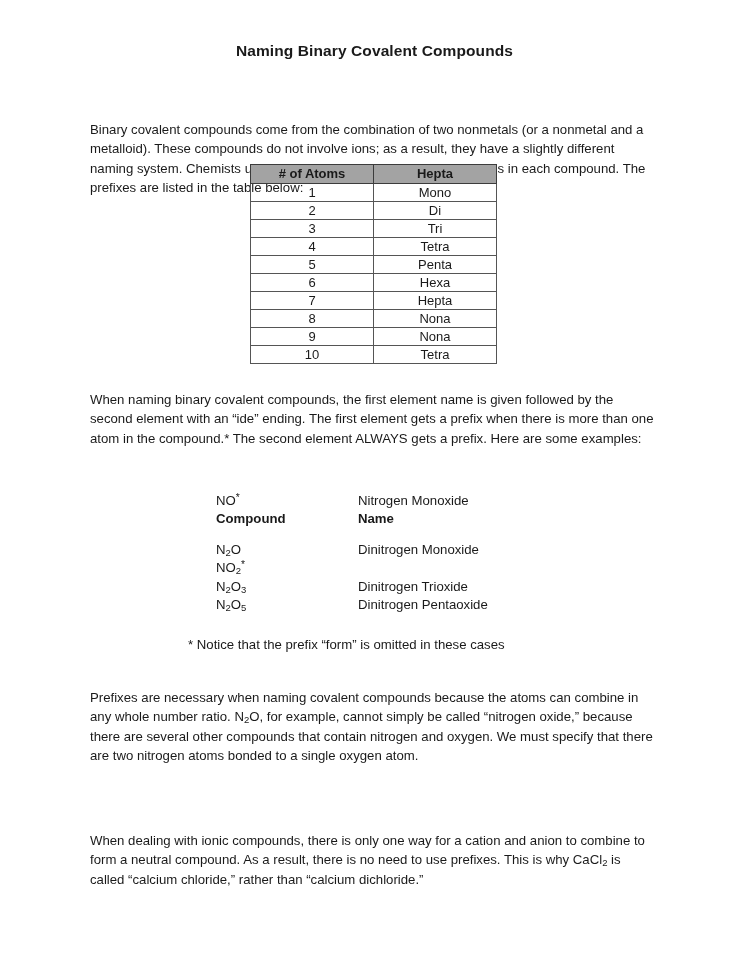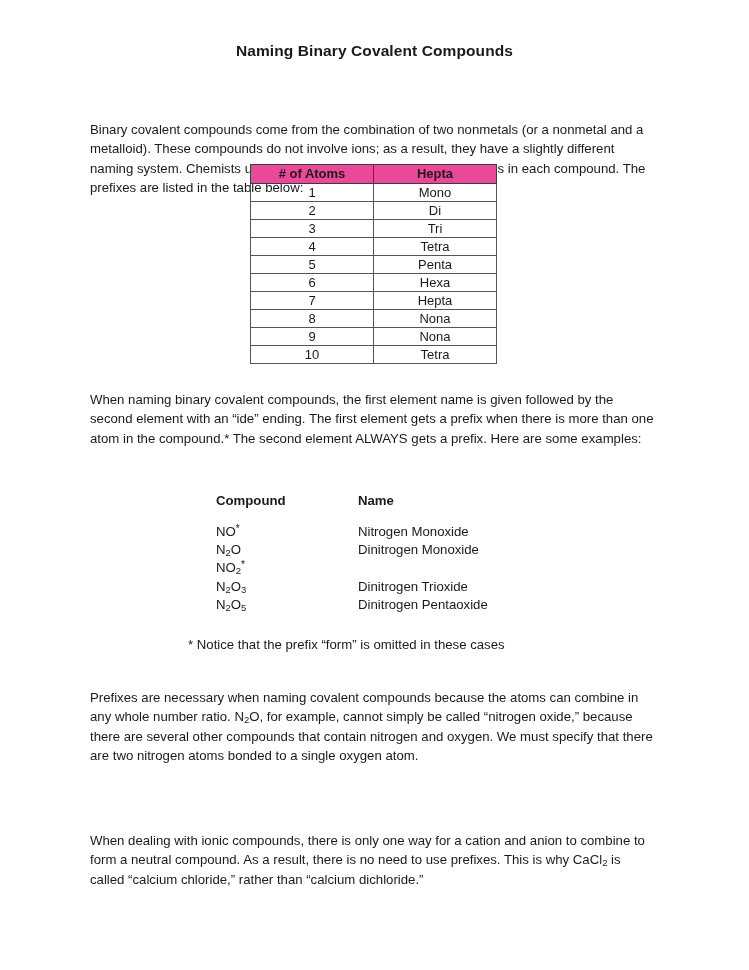--- a/index.html
+++ b/index.html
@@ -74,21 +74,21 @@
   .prefix-table th,
   .prefix-table td {
     border: 1px solid #555555;
     height: 17px;
     padding: 0;
     text-align: center;
     font-weight: normal;
     line-height: 16px;
   }
   .prefix-table th {
-    background: #ec4899;
+    background: #a3a3a3;
     font-weight: bold;
     border: 1px solid #3c3c3c;
     height: 18px;
   }
   .col-atoms { width: 122px; }
   .col-prefix { width: 122px; }
 
   
   .examples {
     position: absolute;
@@ -174,31 +174,31 @@
       <tr>
         <td>10</td>
         <td>Tetra</td>
       </tr>
     </tbody>
   </table>
 
   <div class="para" id="para-naming">When naming binary covalent compounds, the first element name is given followed by the second element with an “ide” ending.  The first element gets a prefix when there is more than one atom in the compound.*  The second element ALWAYS gets a prefix.  Here are some examples:</div>
 
   <div class="examples">
+    <div class="ex-row">
+      <div class="ex-compound"><span>NO</span><sub></sub><span></span><sub></sub><sup>*</sup></div>
+      <div class="ex-name">Nitrogen Monoxide</div>
+    </div>
+
     <div class="ex-row ex-head">
       <div class="ex-compound">Compound</div>
       <div class="ex-name">Name</div>
     </div>
 
     <div class="ex-row">
-      <div class="ex-compound"><span>NO</span><sub></sub><span></span><sub></sub><sup>*</sup></div>
-      <div class="ex-name">Nitrogen Monoxide</div>
-    </div>
-
-    <div class="ex-row">
       <div class="ex-compound"><span>N</span><sub>2</sub><span>O</span><sub></sub><sup></sup></div>
       <div class="ex-name">Dinitrogen Monoxide</div>
     </div>
 
     <div class="ex-row">
       <div class="ex-compound"><span>NO</span><sub></sub><span></span><sub>2</sub><sup>*</sup></div>
     </div>
 
     <div class="ex-row">
       <div class="ex-compound"><span>N</span><sub>2</sub><span>O</span><sub>3</sub><sup></sup></div>

